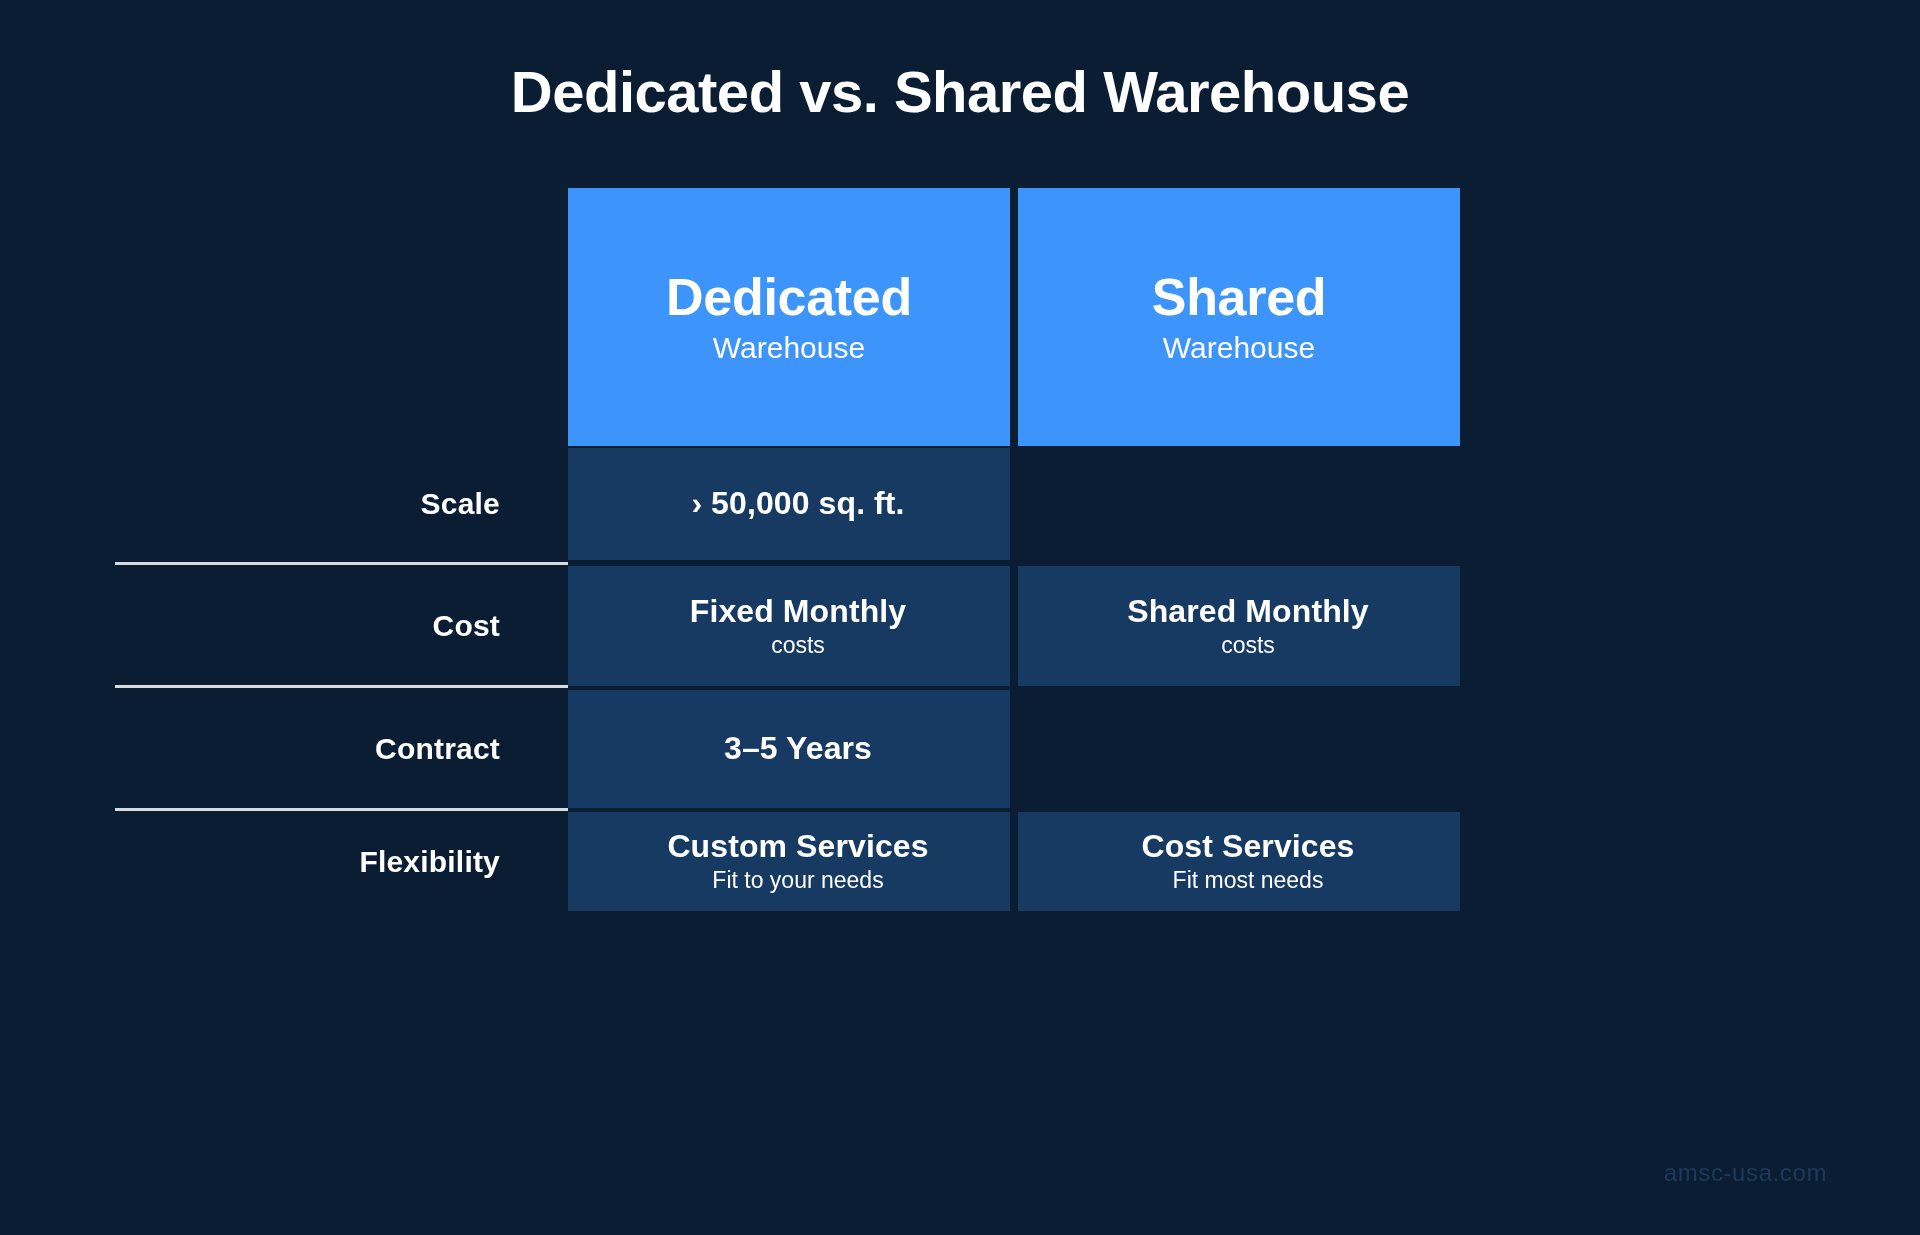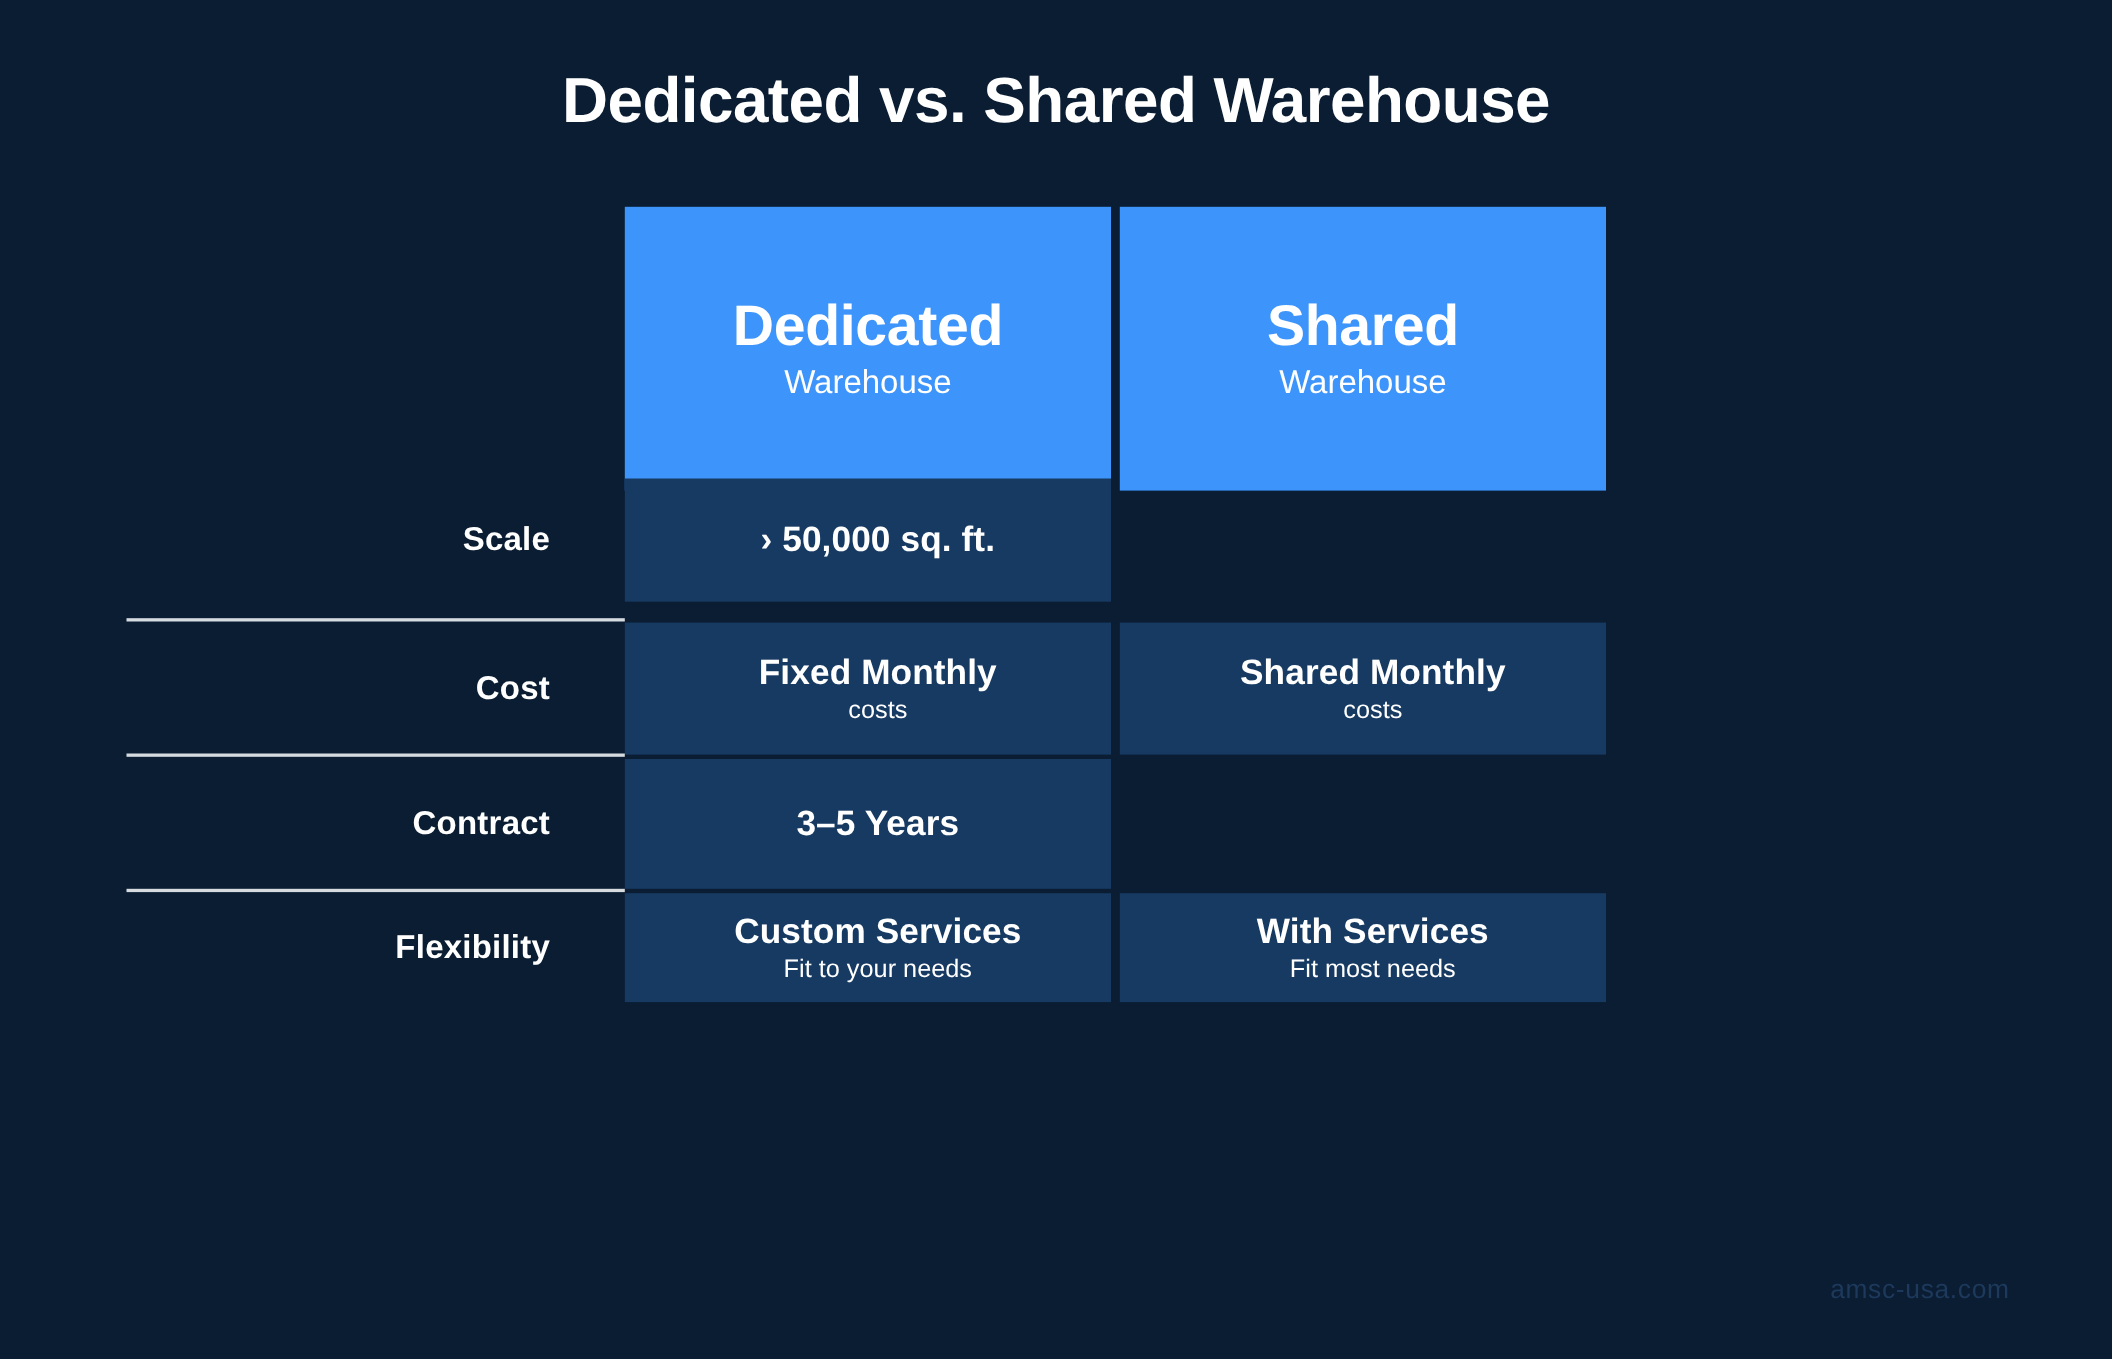--- a/index.html
+++ b/index.html
@@ -48,21 +48,21 @@
 
   .row {
     position: absolute;
     left: 0;
     width: 1350px;
     display: flex;
     align-items: stretch;
   }
 
   .row.header  { top: 0px;   height: 258px; }
-  .row.r0      { top: 247px; height: 112px; }
+  .row.r0      { top: 260px; height: 112px; }
   .row.r1      { top: 378px; height: 120px; }
   .row.r2      { top: 502px; height: 118px; }
   .row.r3      { top: 624px; height: 99px; }
 
   .label-cell {
     width: 453px;
     flex: 0 0 453px;
     display: flex;
     align-items: center;
     justify-content: flex-end;
@@ -209,21 +209,21 @@
     </div>
 
     <div class="row r3">
       <div class="label-cell">Flexibility</div>
       <div class="data-cell">
         <div class="cell-main">Custom Services</div>
         <div class="cell-sub">Fit to your needs</div>
       </div>
       <div class="spacer-gap"></div>
       <div class="data-cell">
-        <div class="cell-main">With Services</div>
+        <div class="cell-main">Cost Services</div>
         <div class="cell-sub">Fit most needs</div>
       </div>
     </div>
 
     <div class="divider d0"></div>
     <div class="divider d1"></div>
     <div class="divider d2"></div>
 
   </div>
 

